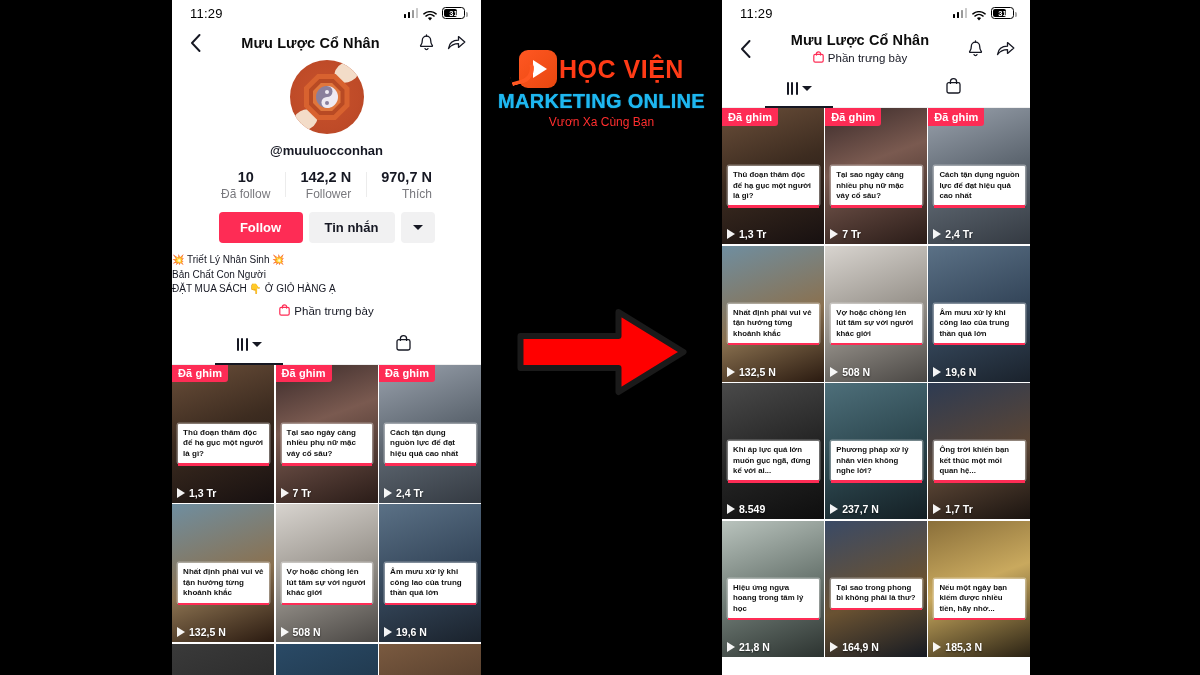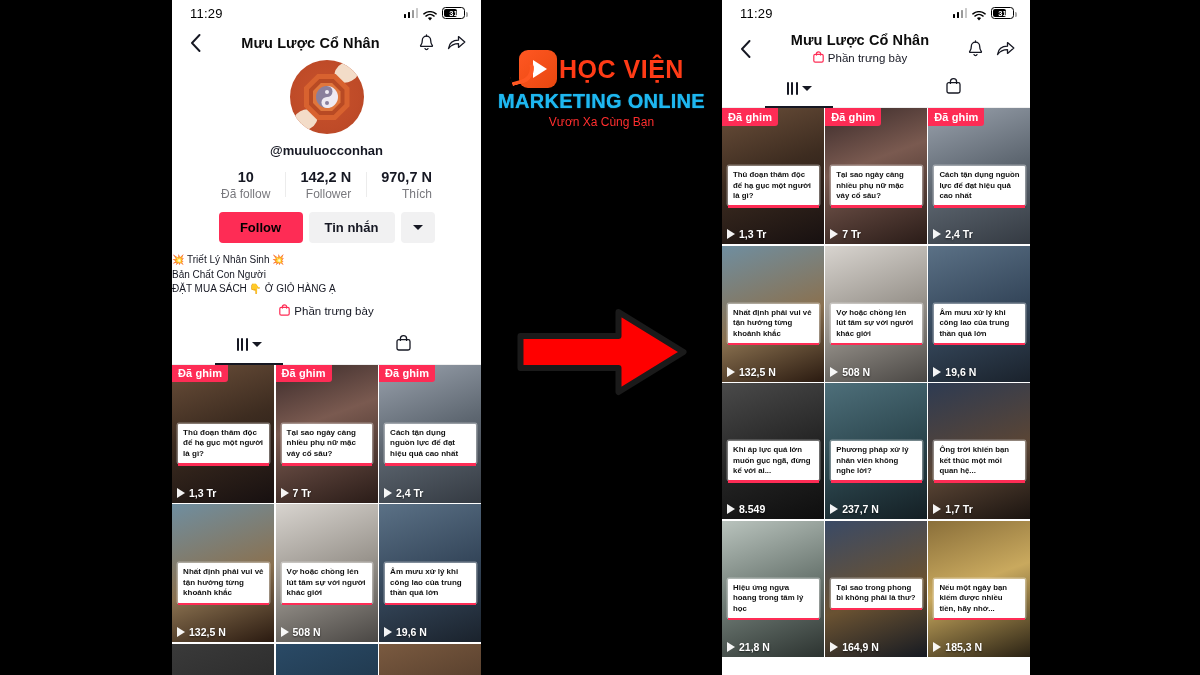--- a/index.html
+++ b/index.html
@@ -106,21 +106,21 @@
   .stats { display: flex; justify-content: center; margin-top: 11px; }
   .stat { padding: 0 15px; text-align: center; position: relative; }
   .stat + .stat:before {
     content:""; position:absolute; left:0; top:3px; bottom:4px; width:1px; background:#ececec;
   }
   .stat-val { font-size: 14.5px; font-weight: 700; color: #161823; }
   .stat-lbl { font-size: 12px; color: #78787d; margin-top: 2px; text-align: right; }
 
   .actions { display: flex; justify-content: center; gap: 6px; margin-top: 11px; }
   .btn-follow {
-    background: #FE2C55; color: #000000; font-size: 13px; font-weight: 700;
+    background: #FE2C55; color: #ffffff; font-size: 13px; font-weight: 700;
     width: 84px; height: 31px; border-radius: 4px; border: none;
     display:flex; align-items:center; justify-content:center;
   }
   .btn-msg {
     background: #F1F1F2; color: #161823; font-size: 13px; font-weight: 700;
     width: 86px; height: 31px; border-radius: 4px; border: none;
     display:flex; align-items:center; justify-content:center;
   }
   .btn-caret {
     background: #F1F1F2; width: 34px; height: 31px; border-radius: 4px; border: none;

